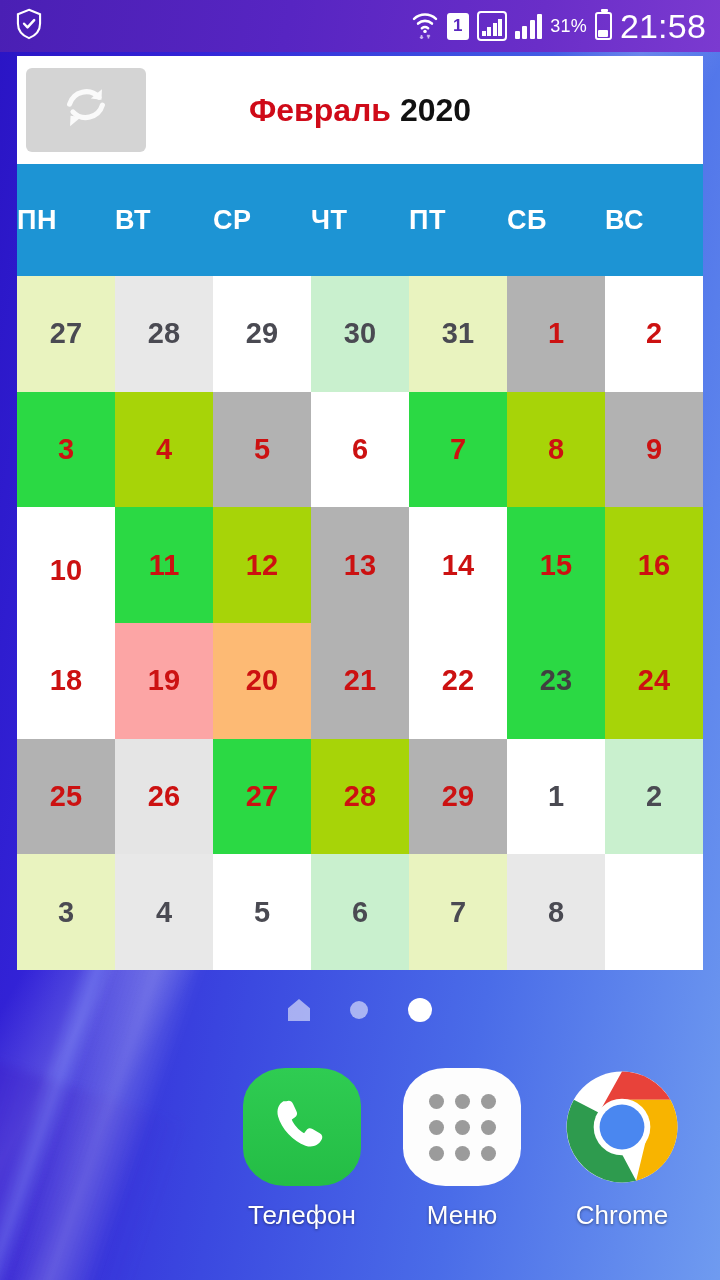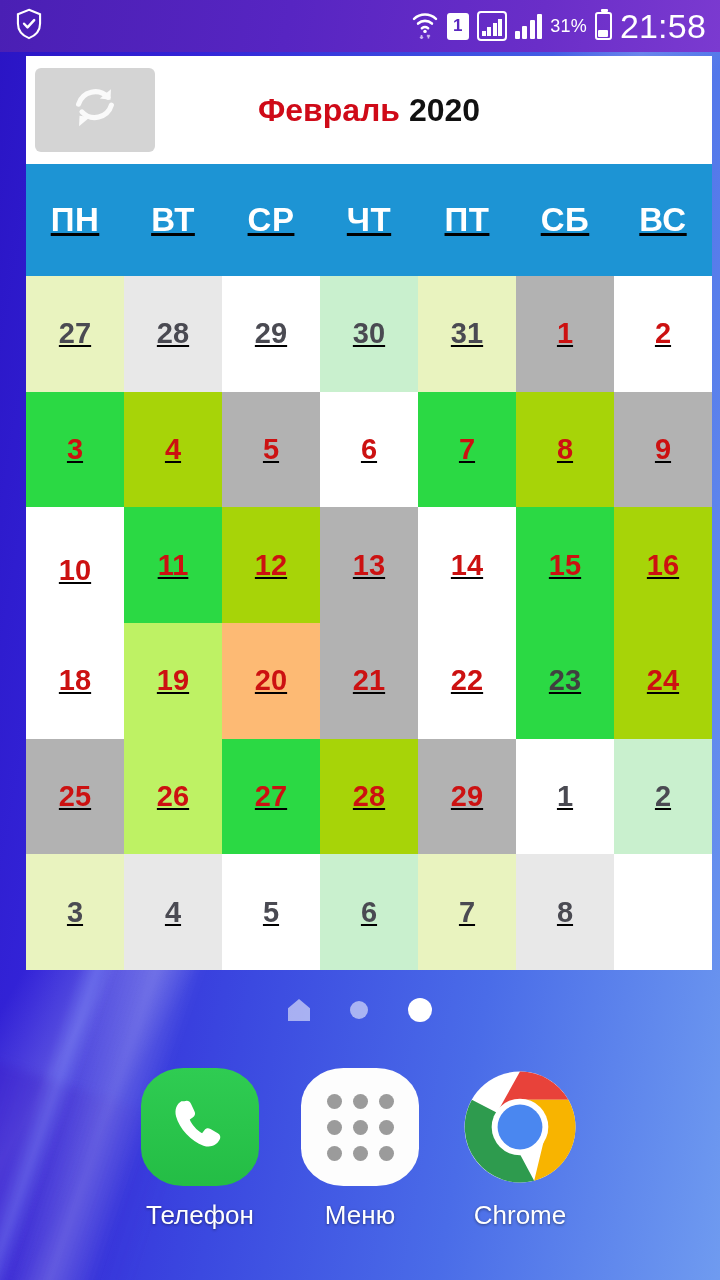--- a/index.html
+++ b/index.html
@@ -73,22 +73,22 @@
     position:relative; display:flex; align-items:flex-end; padding:1.5px;
   }
   .battery:before {
     content:""; position:absolute; top:-5px; left:4px; width:7px; height:3px;
     background:#fff; border-radius:1px;
   }
   .battery span { display:block; width:100%; height:31%; background:#fff; border-radius:1px; }
 
   
   .widget {
-    position:absolute; left:26px; top:56px; width:686px; height:914px;
-    background:#fff; overflow:hidden;text-decoration:underline;
+    position:absolute; left:17px; top:56px; width:686px; height:914px;
+    background:#fff; overflow:hidden;
   }
   .cal-header {
     height:108px; background:#fff; display:flex; align-items:center;
     position:relative;
   }
   .refresh-btn {
     width:120px; height:84px; margin-left:9px; background:#d4d4d4;
     border-radius:6px; display:flex; align-items:center; justify-content:center;
   }
   .cal-title {
@@ -96,21 +96,21 @@
     font-size:32px; font-weight:bold; color:#111;
   }
   .cal-title .mon { color:#cf0a18; }
   .cal-title .yr { color:#111; font-weight:bold; }
 
   .weekdays {
     height:112px; background:#1d94d4; display:grid;
     grid-template-columns:repeat(7,1fr); align-items:center;
   }
   .weekdays div {
-    text-align:center; color:#fff; font-size:33px; font-weight:bold;
+    color:#fff; font-size:27px; font-weight:bold;
     letter-spacing:0.5px;
   }
 
   .daysgrid {
     display:grid; grid-template-columns:repeat(7,1fr);
     grid-template-rows:repeat(6,1fr);
     height:694px;
   }
   .cell {
     display:flex; align-items:center; justify-content:center;
@@ -128,21 +128,21 @@
     clip-path:polygon(50% 0%, 100% 42%, 100% 100%, 0% 100%, 0% 42%);
   }
   .dot {
     width:18px; height:18px; border-radius:50%; background:rgba(255,255,255,0.55);
   }
   .dot.active { width:24px; height:24px; background:#fff; }
 
   
   .dock {
     position:absolute; left:0; top:1068px; width:720px; height:212px;
-    display:flex; align-items:flex-start; justify-content:center;
+    display:flex; align-items:flex-start; justify-content:flex-end;
     padding:0 18px;
   }
   .dock-item { width:160px; display:flex; flex-direction:column; align-items:center; }
   .app-icon {
     width:118px; height:118px; border-radius:34px;
     display:flex; align-items:center; justify-content:center;
     position:relative; overflow:hidden;
   }
   .squircle { border-radius:36% / 32%; }
   .dock-label {
@@ -267,28 +267,28 @@
       <div class="cell" style="background: rgb(167, 212, 8); color: rgb(204, 17, 17);">8</div>
       <div class="cell" style="background: rgb(178, 178, 178); color: rgb(204, 17, 17);">9</div>
       <div class="cell" style="background: rgb(255, 255, 255); color: rgb(204, 17, 17); margin-top: 10px;">10</div>
       <div class="cell" style="background: rgb(43, 217, 68); color: rgb(204, 17, 17);">11</div>
       <div class="cell" style="background: rgb(167, 212, 8); color: rgb(204, 17, 17);">12</div>
       <div class="cell" style="background: rgb(178, 178, 178); color: rgb(204, 17, 17);">13</div>
       <div class="cell" style="background: rgb(255, 255, 255); color: rgb(204, 17, 17);">14</div>
       <div class="cell" style="background: rgb(43, 217, 68); color: rgb(204, 17, 17);">15</div>
       <div class="cell" style="background: rgb(167, 212, 8); color: rgb(204, 17, 17);">16</div>
       <div class="cell" style="background: rgb(255, 255, 255); color: rgb(204, 17, 17);">18</div>
-      <div class="cell" style="background: #bef264; color: rgb(204, 17, 17);">19</div>
+      <div class="cell" style="background: #fca5a5; color: rgb(204, 17, 17);">19</div>
       <div class="cell" style="background: #fdba74; color: rgb(204, 17, 17);">20</div>
       <div class="cell" style="background: rgb(178, 178, 178); color: rgb(204, 17, 17);">21</div>
       <div class="cell" style="background: rgb(255, 255, 255); color: rgb(204, 17, 17);">22</div>
       <div class="cell" style="background: rgb(43, 217, 68); color: #404040;">23</div>
       <div class="cell" style="background: rgb(167, 212, 8); color: rgb(204, 17, 17);">24</div>
       <div class="cell" style="background: rgb(178, 178, 178); color: rgb(204, 17, 17);">25</div>
-      <div class="cell" style="background: #bef264; color: rgb(204, 17, 17);">26</div>
+      <div class="cell" style="background: #e5e5e5; color: rgb(204, 17, 17);">26</div>
       <div class="cell" style="background: rgb(43, 217, 68); color: rgb(204, 17, 17);">27</div>
       <div class="cell" style="background: rgb(167, 212, 8); color: rgb(204, 17, 17);">28</div>
       <div class="cell" style="background: rgb(178, 178, 178); color: rgb(204, 17, 17);">29</div>
       <div class="cell dim" style="background: rgb(255, 255, 255); color: rgb(74, 74, 82);">1</div>
       <div class="cell dim" style="background: rgb(201, 240, 206); color: rgb(74, 74, 82);">2</div>
       <div class="cell dim" style="background: rgb(233, 243, 191); color: rgb(74, 74, 82);">3</div>
       <div class="cell dim" style="background: rgb(232, 232, 232); color: rgb(74, 74, 82);">4</div>
       <div class="cell dim" style="background: rgb(255, 255, 255); color: rgb(74, 74, 82);">5</div>
       <div class="cell dim" style="background: rgb(201, 240, 206); color: rgb(74, 74, 82);">6</div>
       <div class="cell dim" style="background: rgb(233, 243, 191); color: rgb(74, 74, 82);">7</div>

